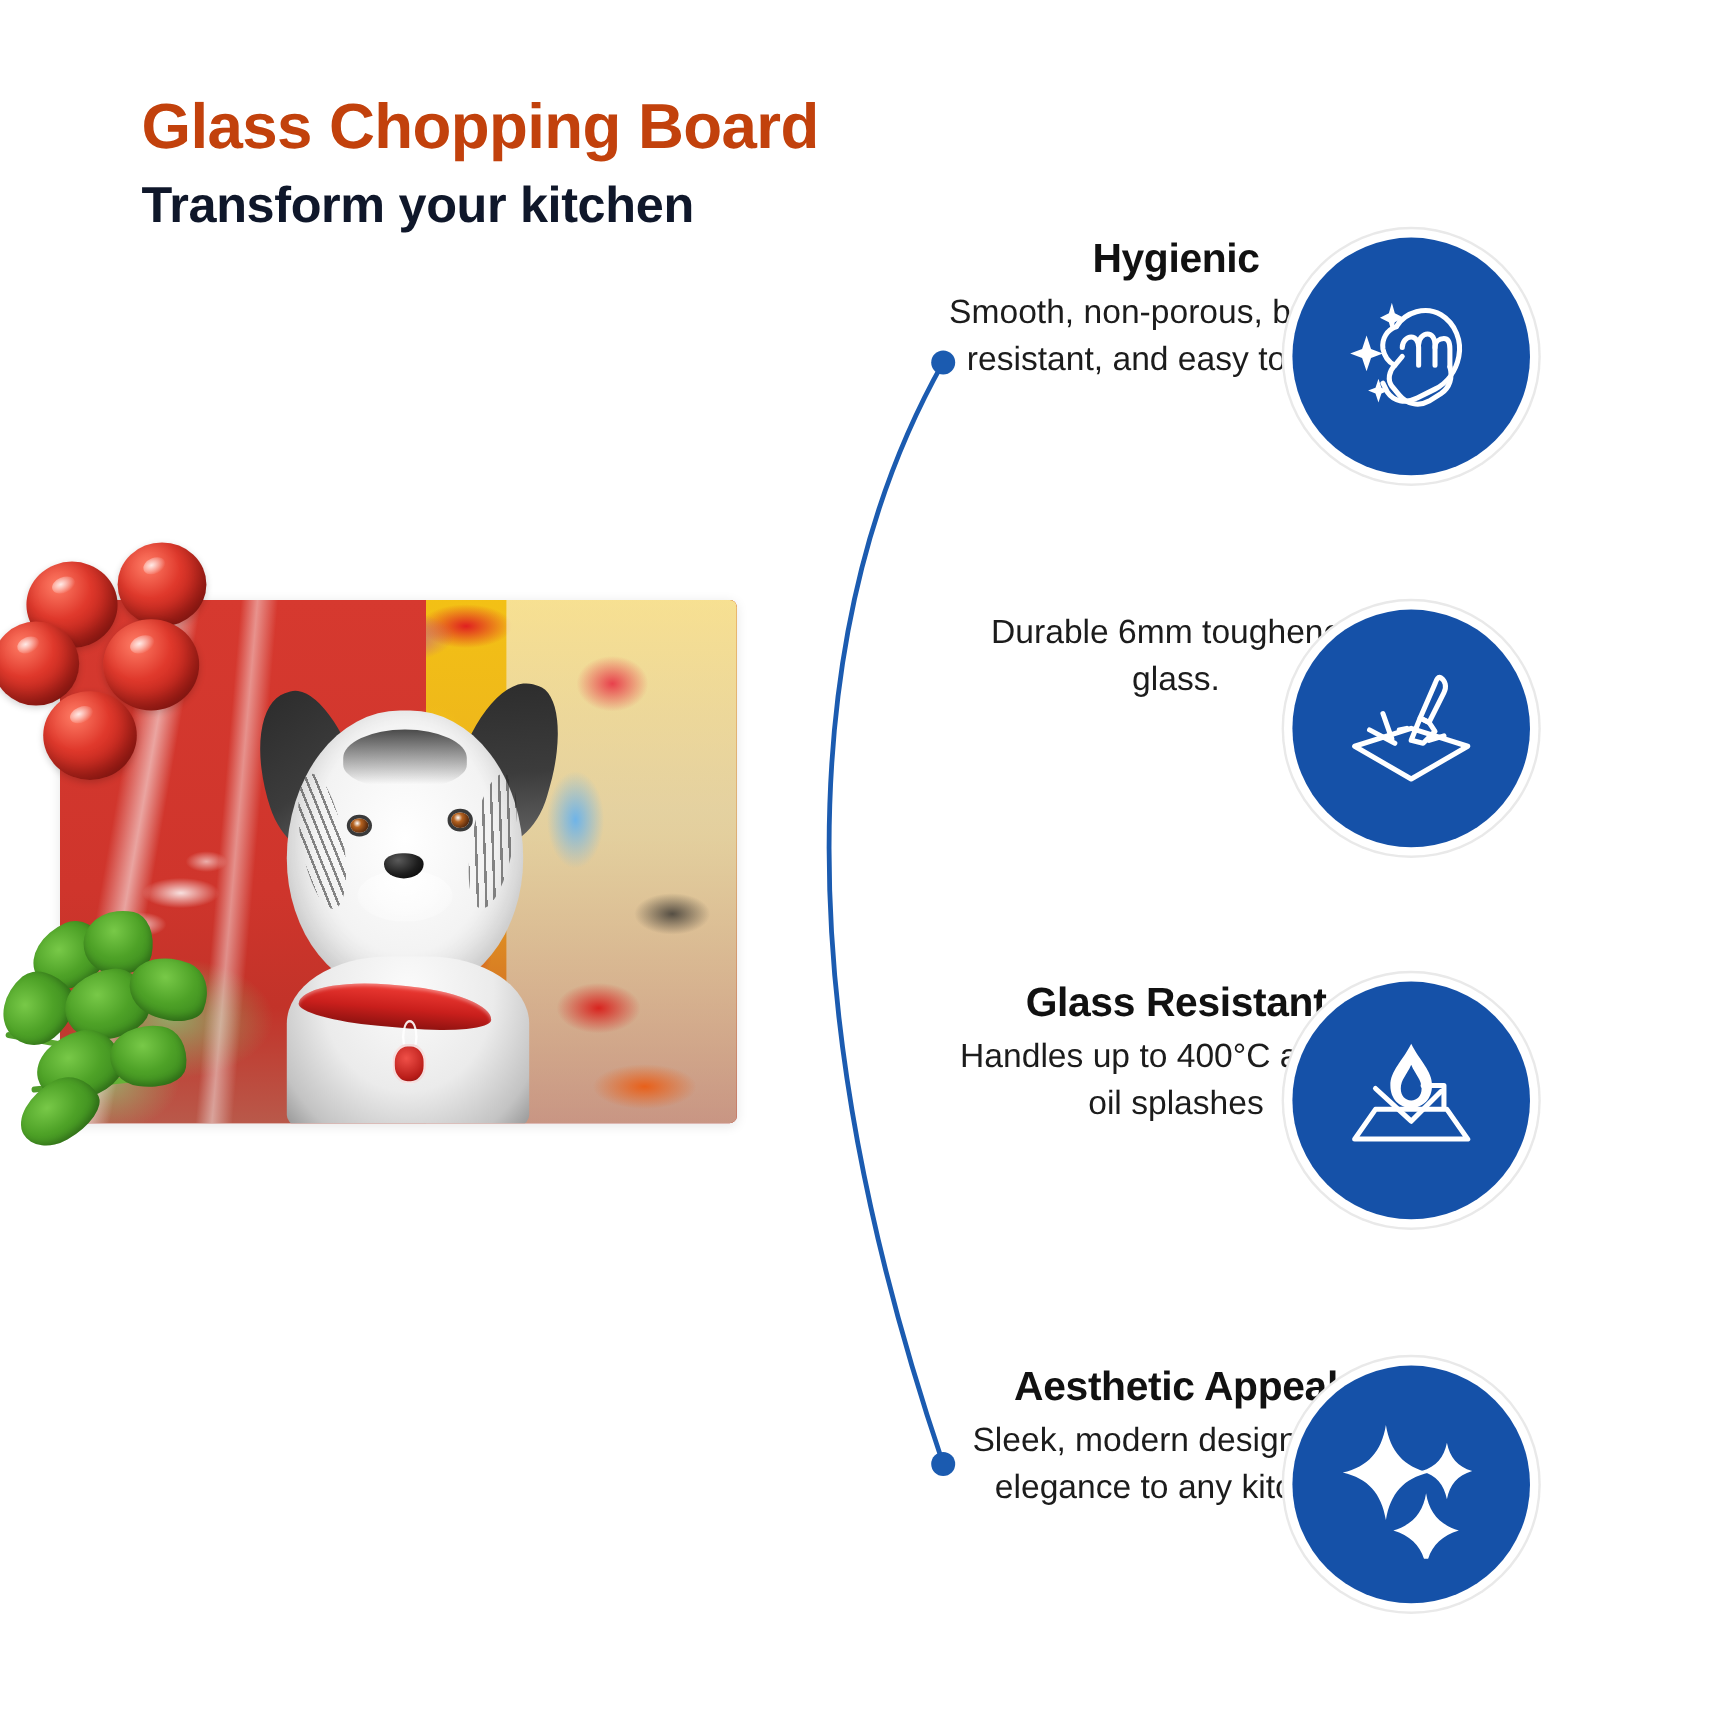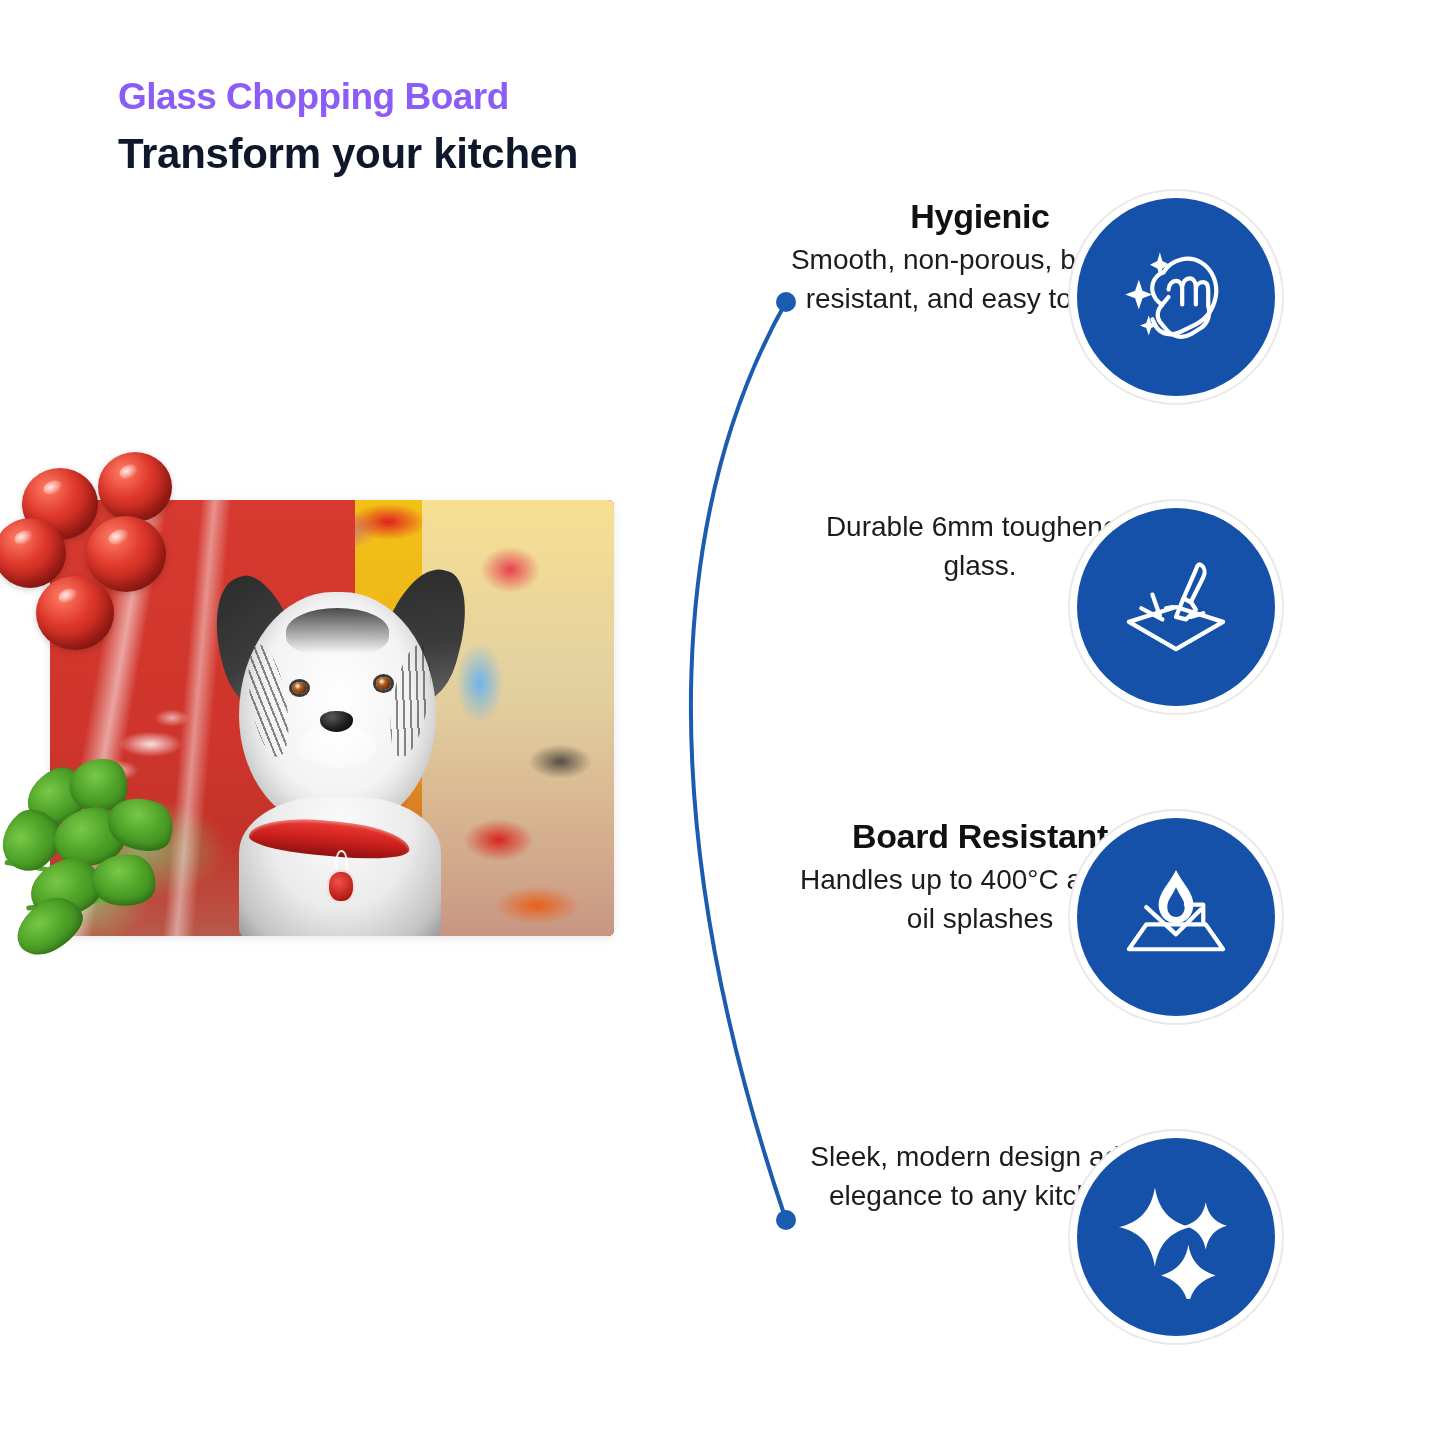--- a/index.html
+++ b/index.html
@@ -20,23 +20,23 @@
   }
 
   
   .header {
     position: absolute;
     left: 118px;
     top: 78px;
     width: 760px;
   }
   .title {
-    font-size: 37px;
+    font-size: 53px;
     font-weight: 700;
-    color: #8b5cf6;
+    color: #c2410c;
     letter-spacing: -0.5px;
     line-height: 1.05;
     margin: 0;
     white-space: nowrap;
   }
   .subtitle {
     font-size: 42px;
     font-weight: 700;
     color: #0f172a;
     letter-spacing: -0.3px;
@@ -438,36 +438,37 @@
         <path d="M31 40 L37 57"></path>
         <path d="M22 51 L39 60"></path>
         <path d="M42 51 L47 50"></path>
         <path d="M72 55 L62 58"></path>
       </svg>
     </div>
   </div>
 
   <div class="feature" id="feat-heat">
     <div class="text">
-      <p class="f-title">Board Resistant</p>
+      <p class="f-title">Glass Resistant</p>
       <p class="f-desc">Handles up to 400°C and hot oil splashes</p>
     </div>
     <div class="icon-circle c1">
       <svg viewBox="0 0 100 100" fill="none" stroke="#ffffff" stroke-width="3.4" stroke-linecap="round" stroke-linejoin="round">
         <path d="M12 76 L26 56 L74 56 L88 76 Z"></path>
         <path d="M50 12 C44 24, 36 30, 36 40 C36 49, 42 55, 50 55 C58 55, 64 49, 64 40 C64 30, 56 24, 50 12 Z" fill="#ffffff" stroke="none"></path>
         <path d="M50 26 C47 33, 43 36, 43 42 C43 47, 46 50, 50 50 C54 50, 57 47, 57 42 C57 36, 53 33, 50 26 Z" fill="#1551A8" stroke="none"></path>
         <path d="M26 42 L50 64 L70 44"></path>
         <path d="M58 40 L72 40 L72 54"></path>
       </svg>
     </div>
   </div>
 
   <div class="feature" id="feat-aesthetic">
     <div class="text">
+      <p class="f-title">Aesthetic Appeal</p>
       <p class="f-desc">Sleek, modern design adds elegance to any kitchen.</p>
     </div>
     <div class="icon-circle c1">
       <svg viewBox="0 0 100 100" fill="#ffffff" stroke="none">
         <path d="M33 10 C36 28, 45 38, 62 42 C45 46, 36 56, 33 74 C30 56, 21 46, 4 42 C21 38, 30 28, 33 10 Z"></path>
         <path d="M74 22 C76 32, 81 38, 91 41 C81 44, 76 50, 74 60 C72 50, 67 44, 57 41 C67 38, 72 32, 74 22 Z"></path>
         <path d="M60 56 C62 69, 69 77, 82 81 C69 85, 62 93, 60 106 C58 93, 51 85, 38 81 C51 77, 58 69, 60 56 Z"></path>
       </svg>
     </div>
   </div>

